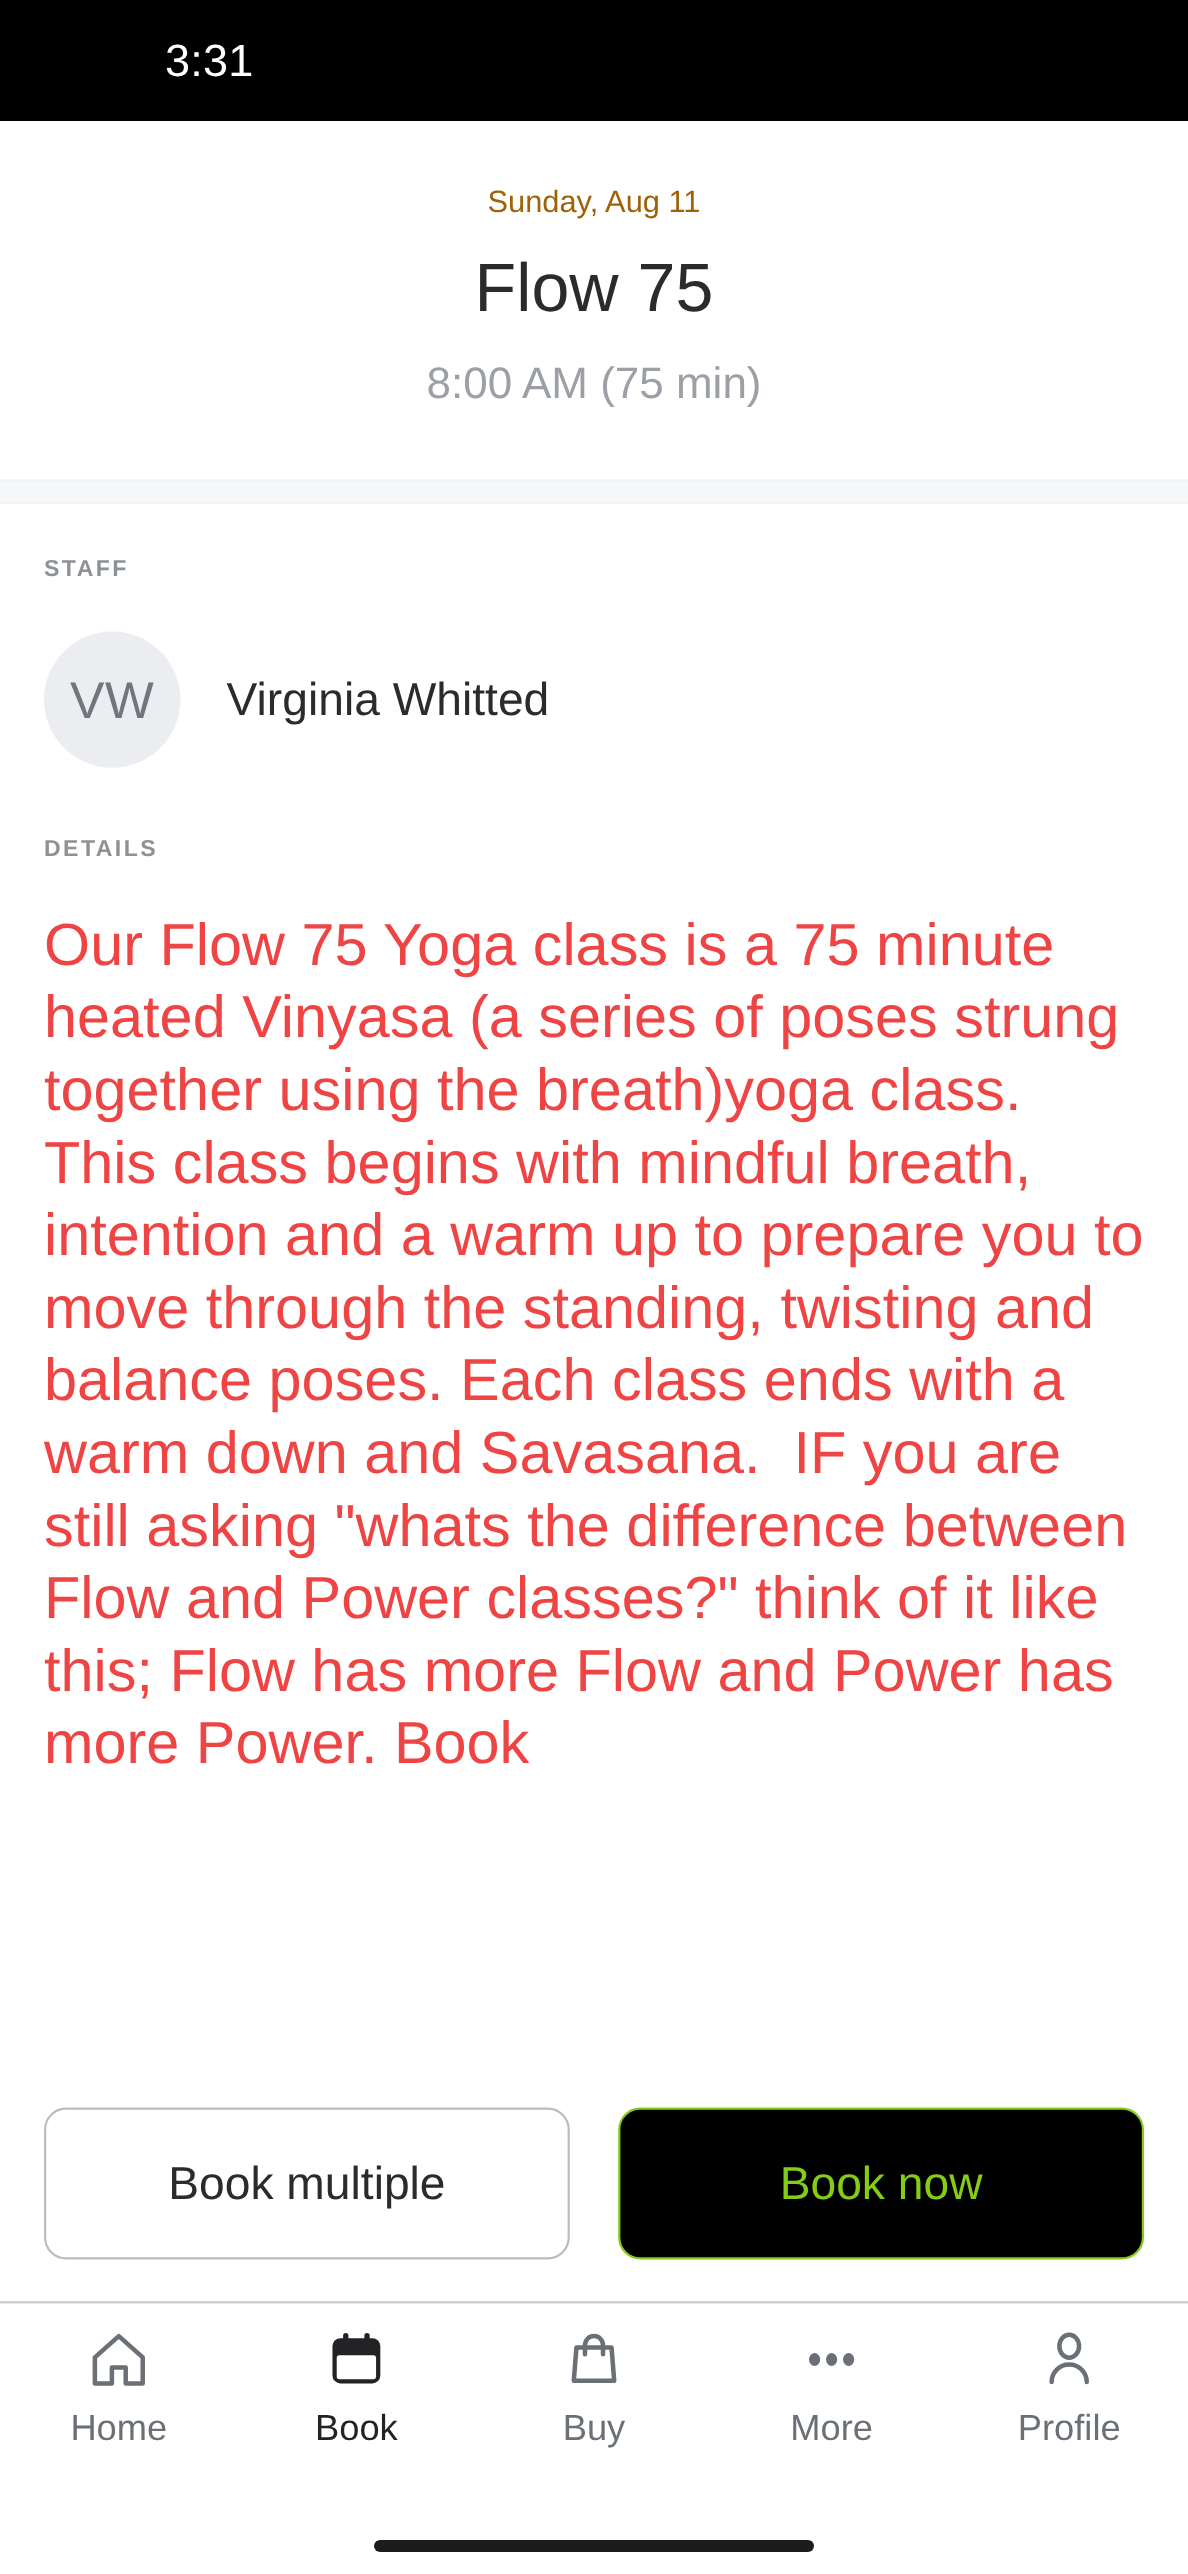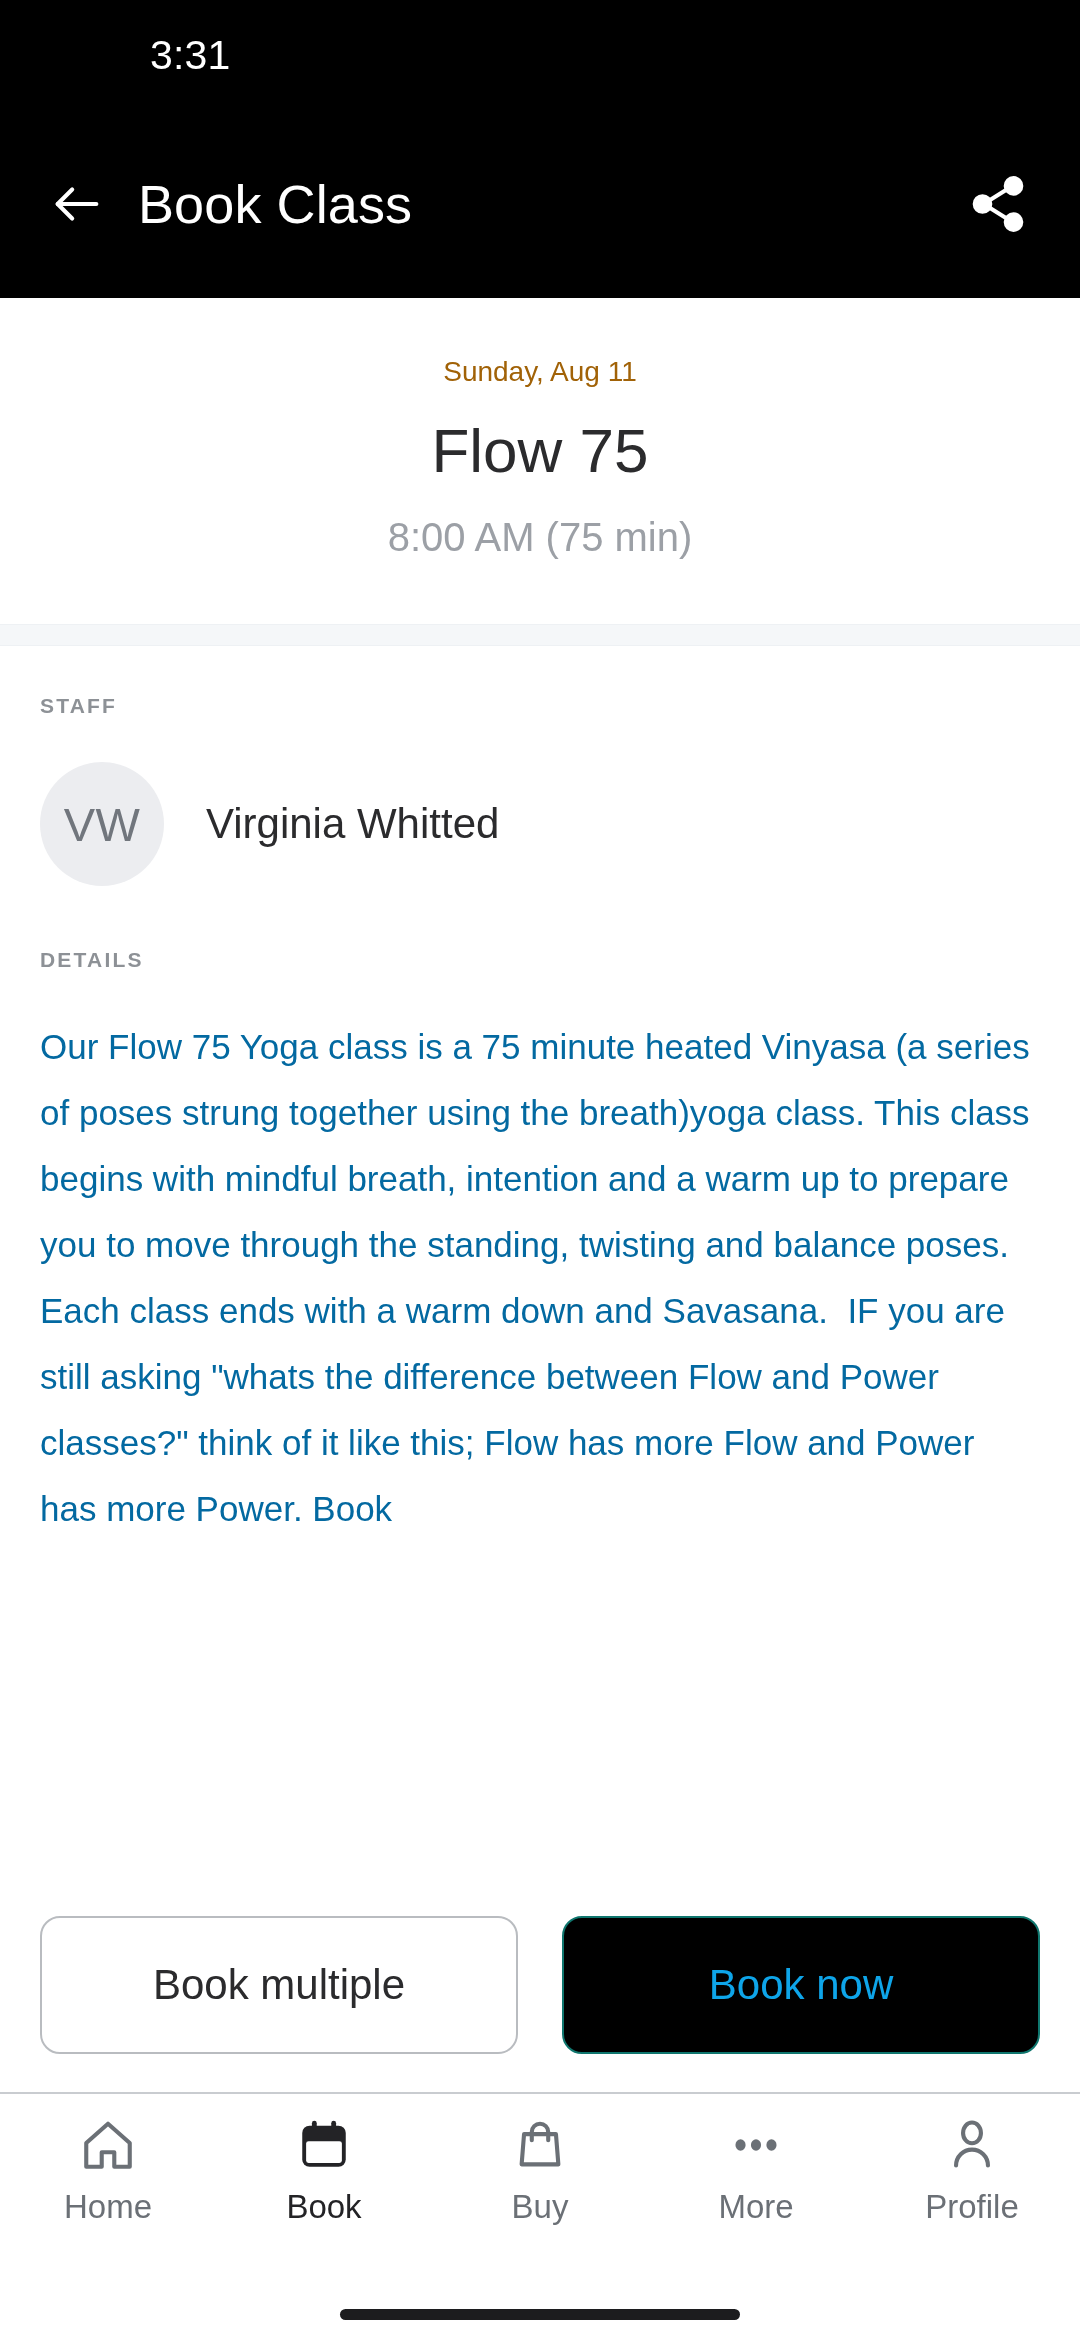--- a/index.html
+++ b/index.html
@@ -159,23 +159,23 @@
   }
 
   
   .details-section {
     padding: 62px 40px 0 40px;
     flex: 1 1 auto;
     overflow: hidden;
     min-height: 0;
   }
   .details-body {
-    font-size: 35px;
+    font-size: 54px;
     line-height: 66px;
-    color: #0369a1;
+    color: #ef4444;
     margin-top: 42px;
     white-space: pre-wrap;
   }
 
   
   .button-row {
     flex: 0 0 auto;
     display: flex;
     gap: 44px;
     padding: 28px 40px 38px 40px;
@@ -194,22 +194,22 @@
     cursor: pointer;
     user-select: none;
   }
   .btn-outline {
     background: #ffffff;
     border: 2px solid #b9bcc0;
     color: #2b2b2d;
   }
   .btn-filled {
     background: #000000;
-    border: 2px solid #0f766e;
-    color: #0ea5e9;
+    border: 2px solid #84cc16;
+    color: #84cc16;
   }
 
   
   .bottom-nav {
     flex: 0 0 auto;
     height: 196px;
     background: #ffffff;
     border-top: 2px solid #c9ccd0;
     display: flex;
     align-items: flex-start;
@@ -255,43 +255,20 @@
 </style>
 </head>
 <body>
 
 <div id="phone">
 
   <div class="status-bar">
     <span class="status-time">3:31</span>
   </div>
 
-  <div class="app-bar">
-    <div class="back-btn">
-      <span>
-        <svg width="58" height="58" viewBox="0 0 24 24" fill="none" stroke="#ffffff" stroke-width="1.7" stroke-linecap="round" stroke-linejoin="round">
-          <line x1="20" y1="12" x2="4" y2="12"></line>
-          <polyline points="10,6 4,12 10,18"></polyline>
-        </svg>
-      </span>
-    </div>
-    <div class="app-title">Book Class</div>
-    <div class="app-bar-spacer"></div>
-    <div class="share-btn">
-      <span>
-        <svg width="62" height="62" viewBox="0 0 24 24" fill="none" stroke="#ffffff" stroke-width="1.6" stroke-linecap="round" stroke-linejoin="round">
-          <circle cx="18" cy="5" r="3" fill="#ffffff"></circle>
-          <circle cx="6" cy="12" r="3" fill="#ffffff"></circle>
-          <circle cx="18" cy="19" r="3" fill="#ffffff"></circle>
-          <line x1="8.6" y1="10.6" x2="15.4" y2="6.4"></line>
-          <line x1="8.6" y1="13.4" x2="15.4" y2="17.6"></line>
-        </svg>
-      </span>
-    </div>
-  </div>
 
   <div class="content">
 
     <div class="class-header">
       <div class="class-date">Sunday, Aug 11</div>
       <div class="class-name">Flow 75</div>
       <div class="class-time">8:00 AM (75 min)</div>
     </div>
 
     <div class="section-divider"></div>

